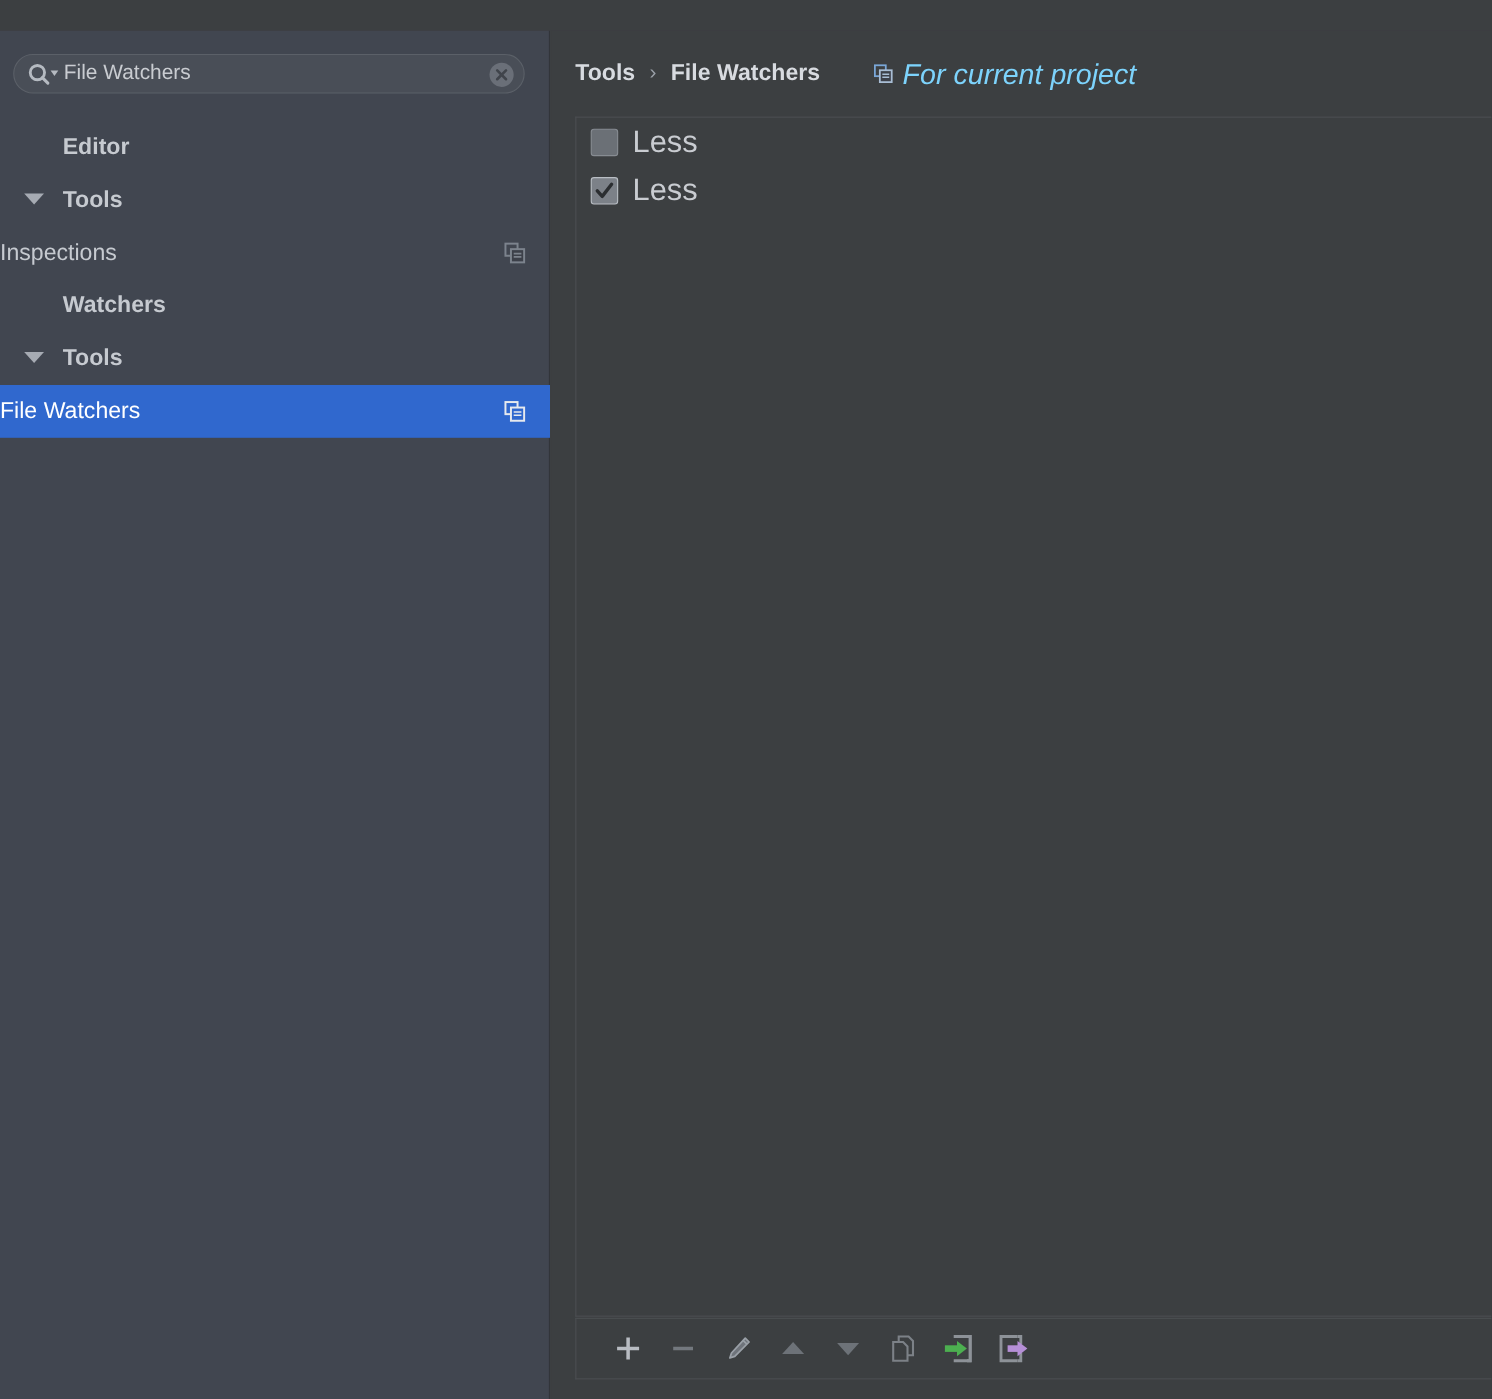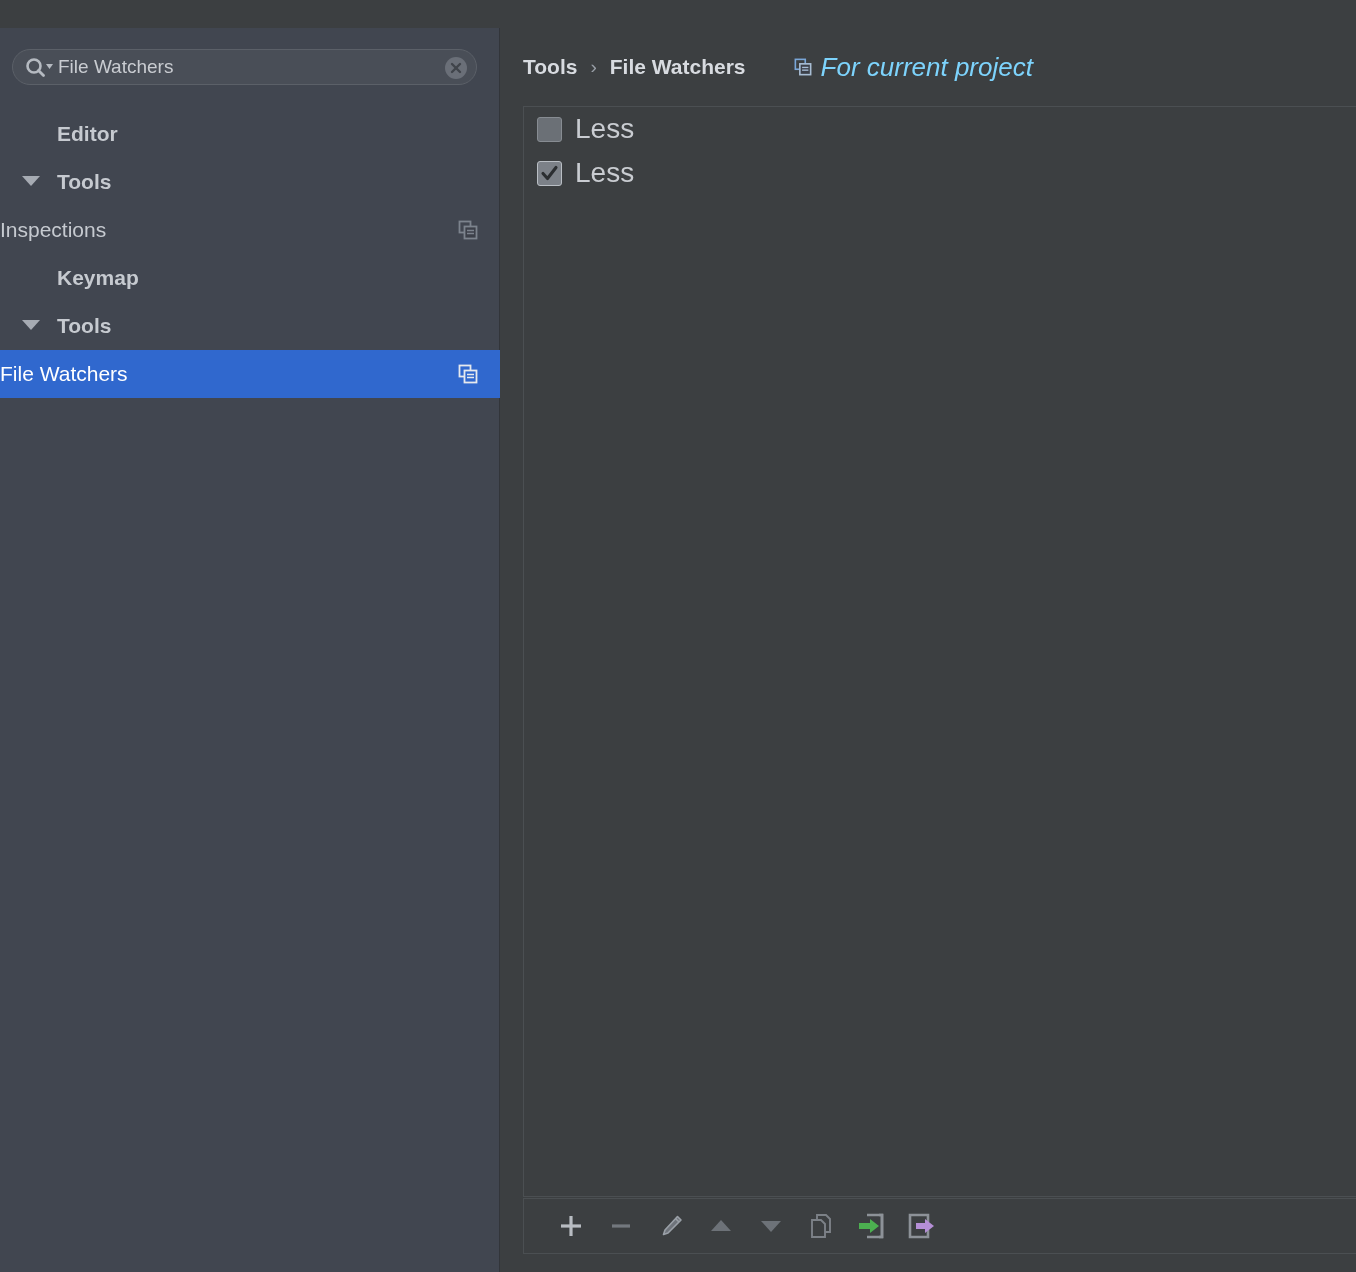--- a/index.html
+++ b/index.html
@@ -320,21 +320,21 @@
             <svg width="20" height="20" viewBox="0 0 20 20">
               <rect x="1.5" y="1.5" width="11" height="11" fill="none" stroke="#7c838d" stroke-width="1.8"></rect>
               <rect x="6.5" y="6.5" width="12" height="12" fill="#3c4049" stroke="#7c838d" stroke-width="1.8"></rect>
               <line x1="9" y1="10.5" x2="16" y2="10.5" stroke="#7c838d" stroke-width="1.5"></line>
               <line x1="9" y1="13.5" x2="16" y2="13.5" stroke="#7c838d" stroke-width="1.5"></line>
             </svg>
           </span>
         </div>
 
         <div class="tree-row lvl0">
-          <span class="tree-label">Keymap</span>
+          <span class="tree-label">Watchers</span>
         </div>
 
         <div class="tree-row lvl0">
           <span class="twisty"></span>
           <span class="tree-label">Tools</span>
         </div>
 
         <div class="tree-row lvl1 selected">
           <span class="tree-label">File Watchers</span>
           <span class="row-icon">

